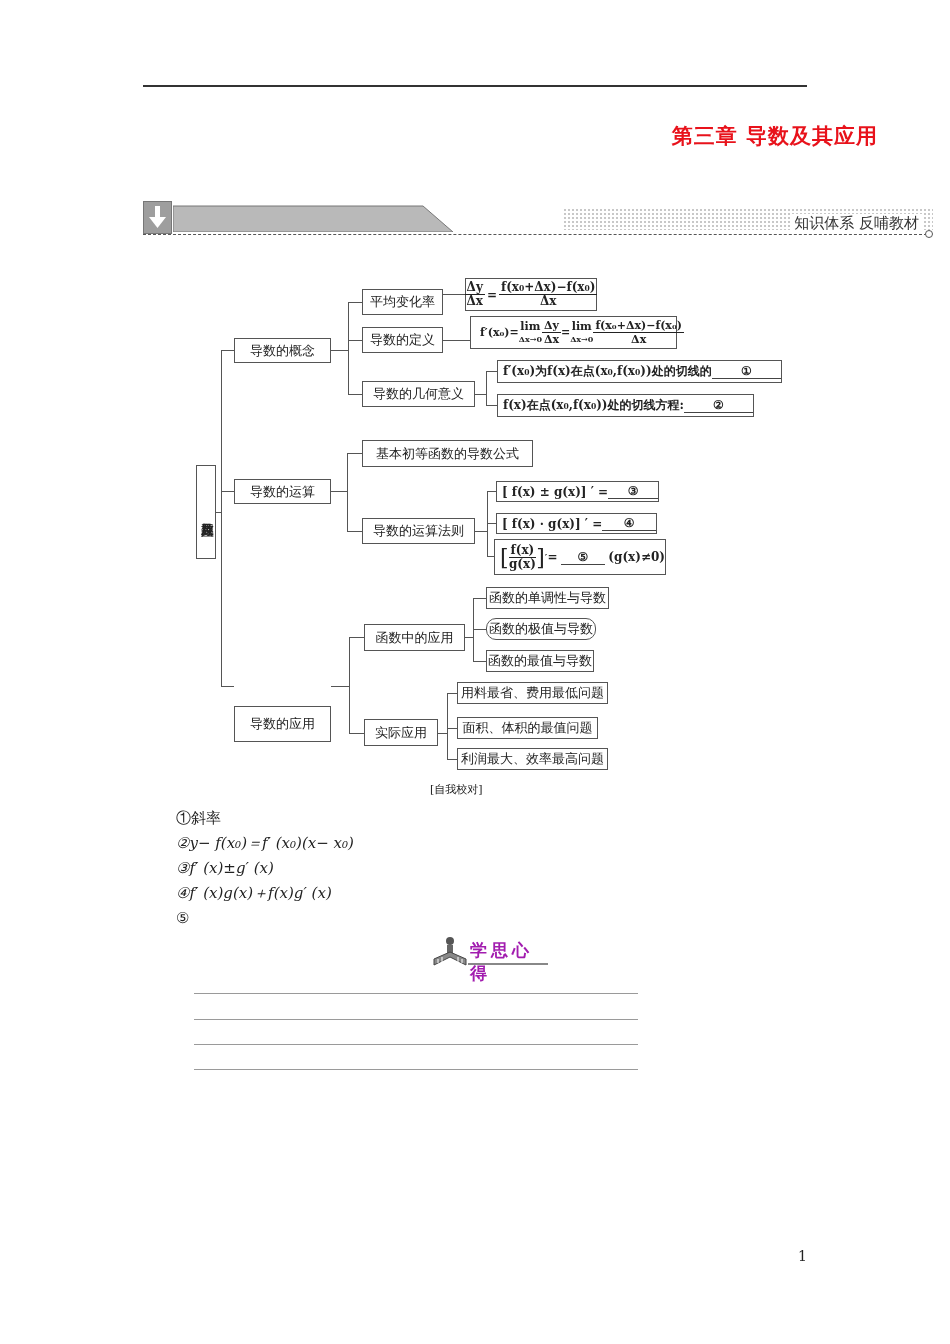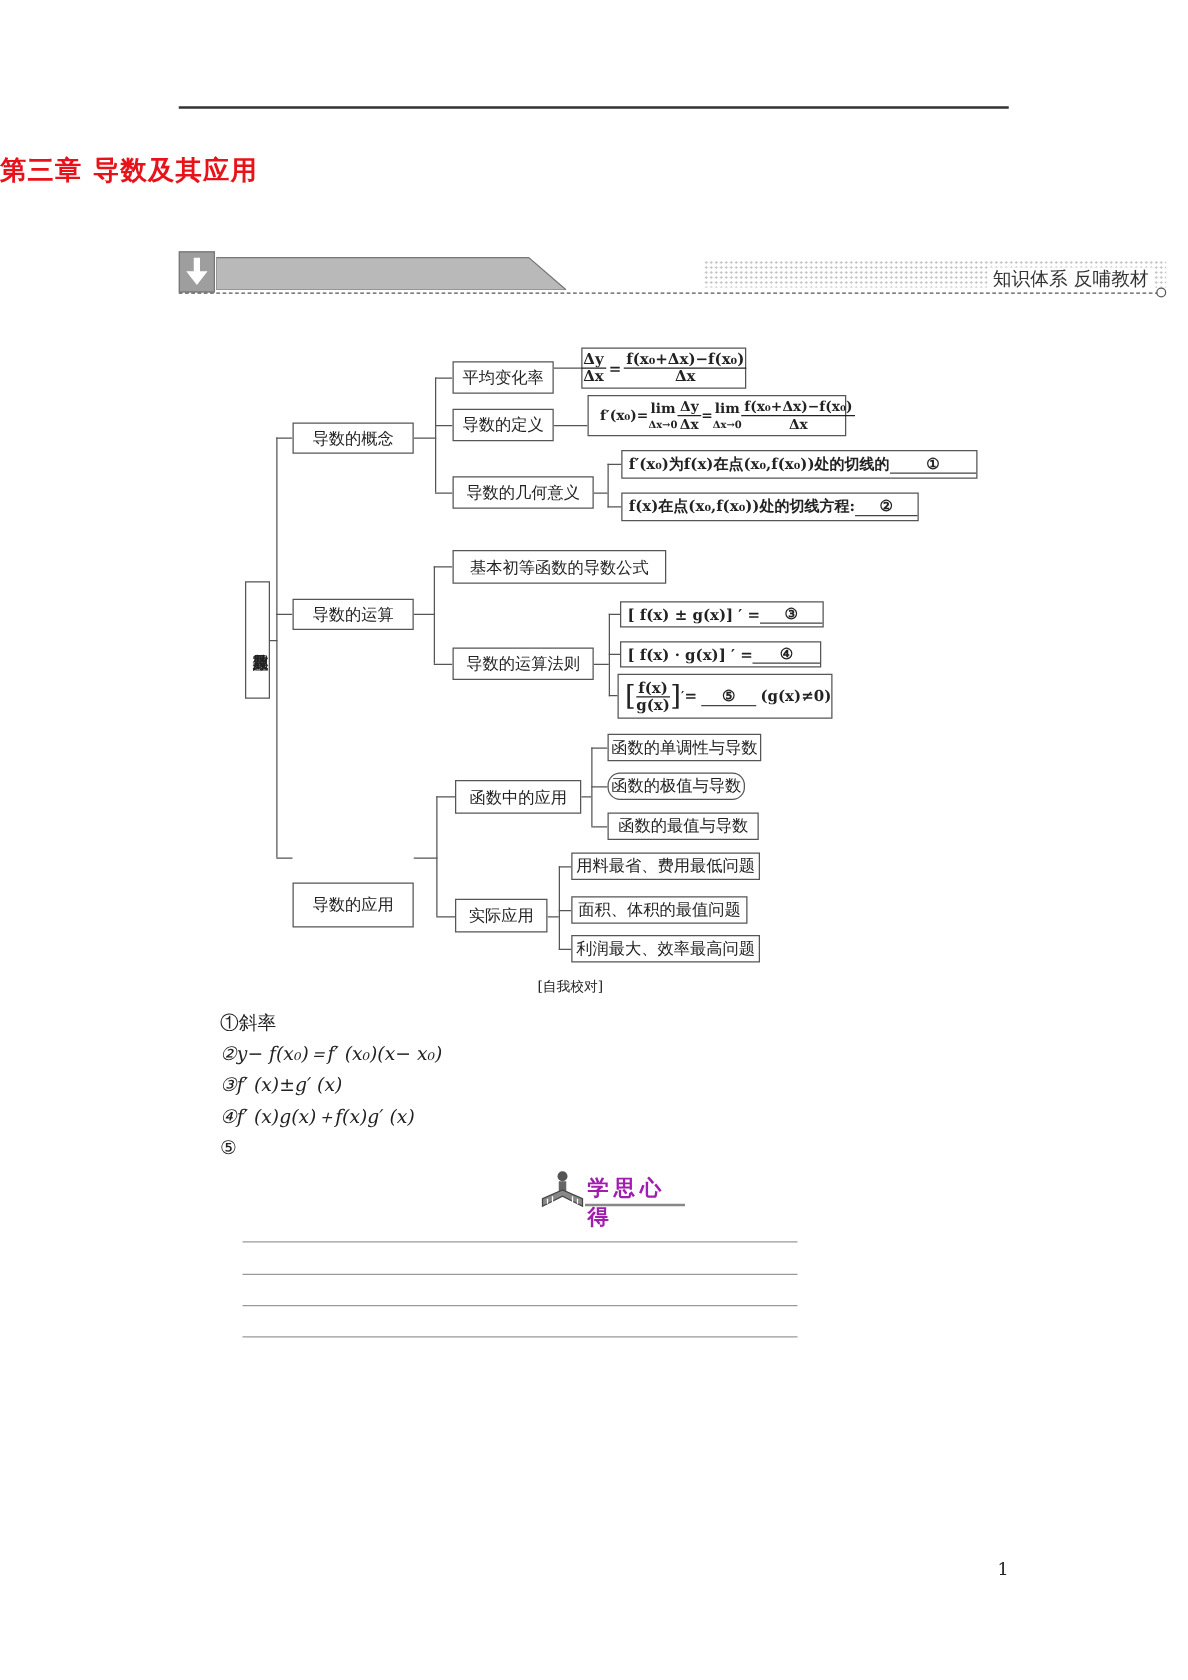--- a/index.html
+++ b/index.html
@@ -1,20 +1,20 @@
 <!DOCTYPE html>
 <html><head>
 <meta charset="utf-8">
 <style>
   html, body { margin:0; padding:0; background:#fff; }
   body { width:950px; height:1344px; position:relative; overflow:hidden;
          font-family:"DejaVu Serif","Liberation Serif",serif; color:#222; }
   .abs { position:absolute; }
   .top-rule { left:143px; top:85px; width:664px; height:2px; background:#333; }
-  .chapter-title { left:0; width:878px; top:122px; text-align:left; color:#e8121b;
+  .chapter-title { left:0; width:878px; top:122px; text-align:right; color:#e8121b;
                    font-size:21px; font-weight:bold; letter-spacing:1px; font-family:"DejaVu Sans","Liberation Sans",sans-serif; }
   .banner { left:143px; top:198px; width:790px; height:42px; }
   .banner-dots { position:absolute; left:420px; top:10px; right:0; height:22px;
     background-image: radial-gradient(#c8c8c8 0.8px, transparent 0.9px); background-size:4px 4px; }
   .banner-arrowbox { position:absolute; left:0; top:3px; width:27px; height:31px; background:#9e9e9e; border:1px solid #777; }
   .banner-arrowbox svg { position:absolute; left:4px; top:4px; }
   .banner-tab { position:absolute; left:30px; top:0; width:280px; height:34px; }
   .banner-title { position:absolute; left:38px; top:0px; font-size:27px; font-weight:bold; color:#2a2a2a;
     font-family:"DejaVu Sans","Liberation Sans",sans-serif; letter-spacing:3px; line-height:28px; }
   .banner-sub { position:absolute; right:10px; top:16px; font-size:15px; color:#333;
@@ -147,21 +147,21 @@
   <span class="frac">
       <span class="num">f(x₀+Δx)−f(x₀)</span>
       <span>Δx</span>
     </span>
 </div>
 
 <div class="box left math" style="left:497px;top:360px;width:285px;height:23px;">
   <span>f′(x₀)为f(x)在点(x₀,f(x₀))处的切线的</span>
   <span class="blank" style="width:74px;">①</span>
 </div>
-<div class="box left math" style="left:497px;top:394px;width:238px;height:23px;">
+<div class="box left math" style="left:497px;top:394px;width:257px;height:23px;">
   <span>f(x)在点(x₀,f(x₀))处的切线方程:</span>
   <span class="blank" style="width:72px;">②</span>
 </div>
 
 <div class="box" style="left:234px;top:479px;width:97px;height:25px;">导数的运算</div>
 <div class="box" style="left:362px;top:440px;width:171px;height:27px;">基本初等函数的导数公式</div>
 <div class="box" style="left:362px;top:518px;width:113px;height:26px;">导数的运算法则</div>
 
 <div class="box left math" style="left:496px;top:481px;width:163px;height:21px;">
   <span>[ f(x) ± g(x)] ′ =</span>
@@ -183,21 +183,21 @@
   <span class="blank" style="width:62px;margin:0 3px;">⑤</span>
   <span>(g(x)≠0)</span>
 </div>
 
 <div class="box" style="left:234px;top:706px;width:97px;height:36px;">导数的应用</div>
 <div class="box" style="left:364px;top:624px;width:101px;height:27px;">函数中的应用</div>
 <div class="box" style="left:364px;top:719px;width:74px;height:27px;">实际应用</div>
 
 <div class="box" style="left:486px;top:587px;width:123px;height:22px;">函数的单调性与导数</div>
 <div class="box" style="left:486px;top:618px;width:110px;height:22px;border-radius:10px;">函数的极值与导数</div>
-<div class="box" style="left:486px;top:650px;width:121px;height:22px;">函数的最值与导数</div>
+<div class="box" style="left:486px;top:650px;width:108px;height:22px;">函数的最值与导数</div>
 
 <div class="box" style="left:457px;top:682px;width:151px;height:22px;">用料最省、费用最低问题</div>
 <div class="box" style="left:457px;top:717px;width:141px;height:22px;">面积、体积的最值问题</div>
 <div class="box" style="left:457px;top:748px;width:151px;height:22px;">利润最大、效率最高问题</div>
 
 <div class="abs self-check">[自我校对]</div>
 <div class="abs answers">
   <div>①斜率</div>
   <div style="font-style:italic;">②y− f(x₀)＝f′ (x₀)(x− x₀)</div>
   <div style="font-style:italic;">③f′ (x)±g′ (x)</div>

